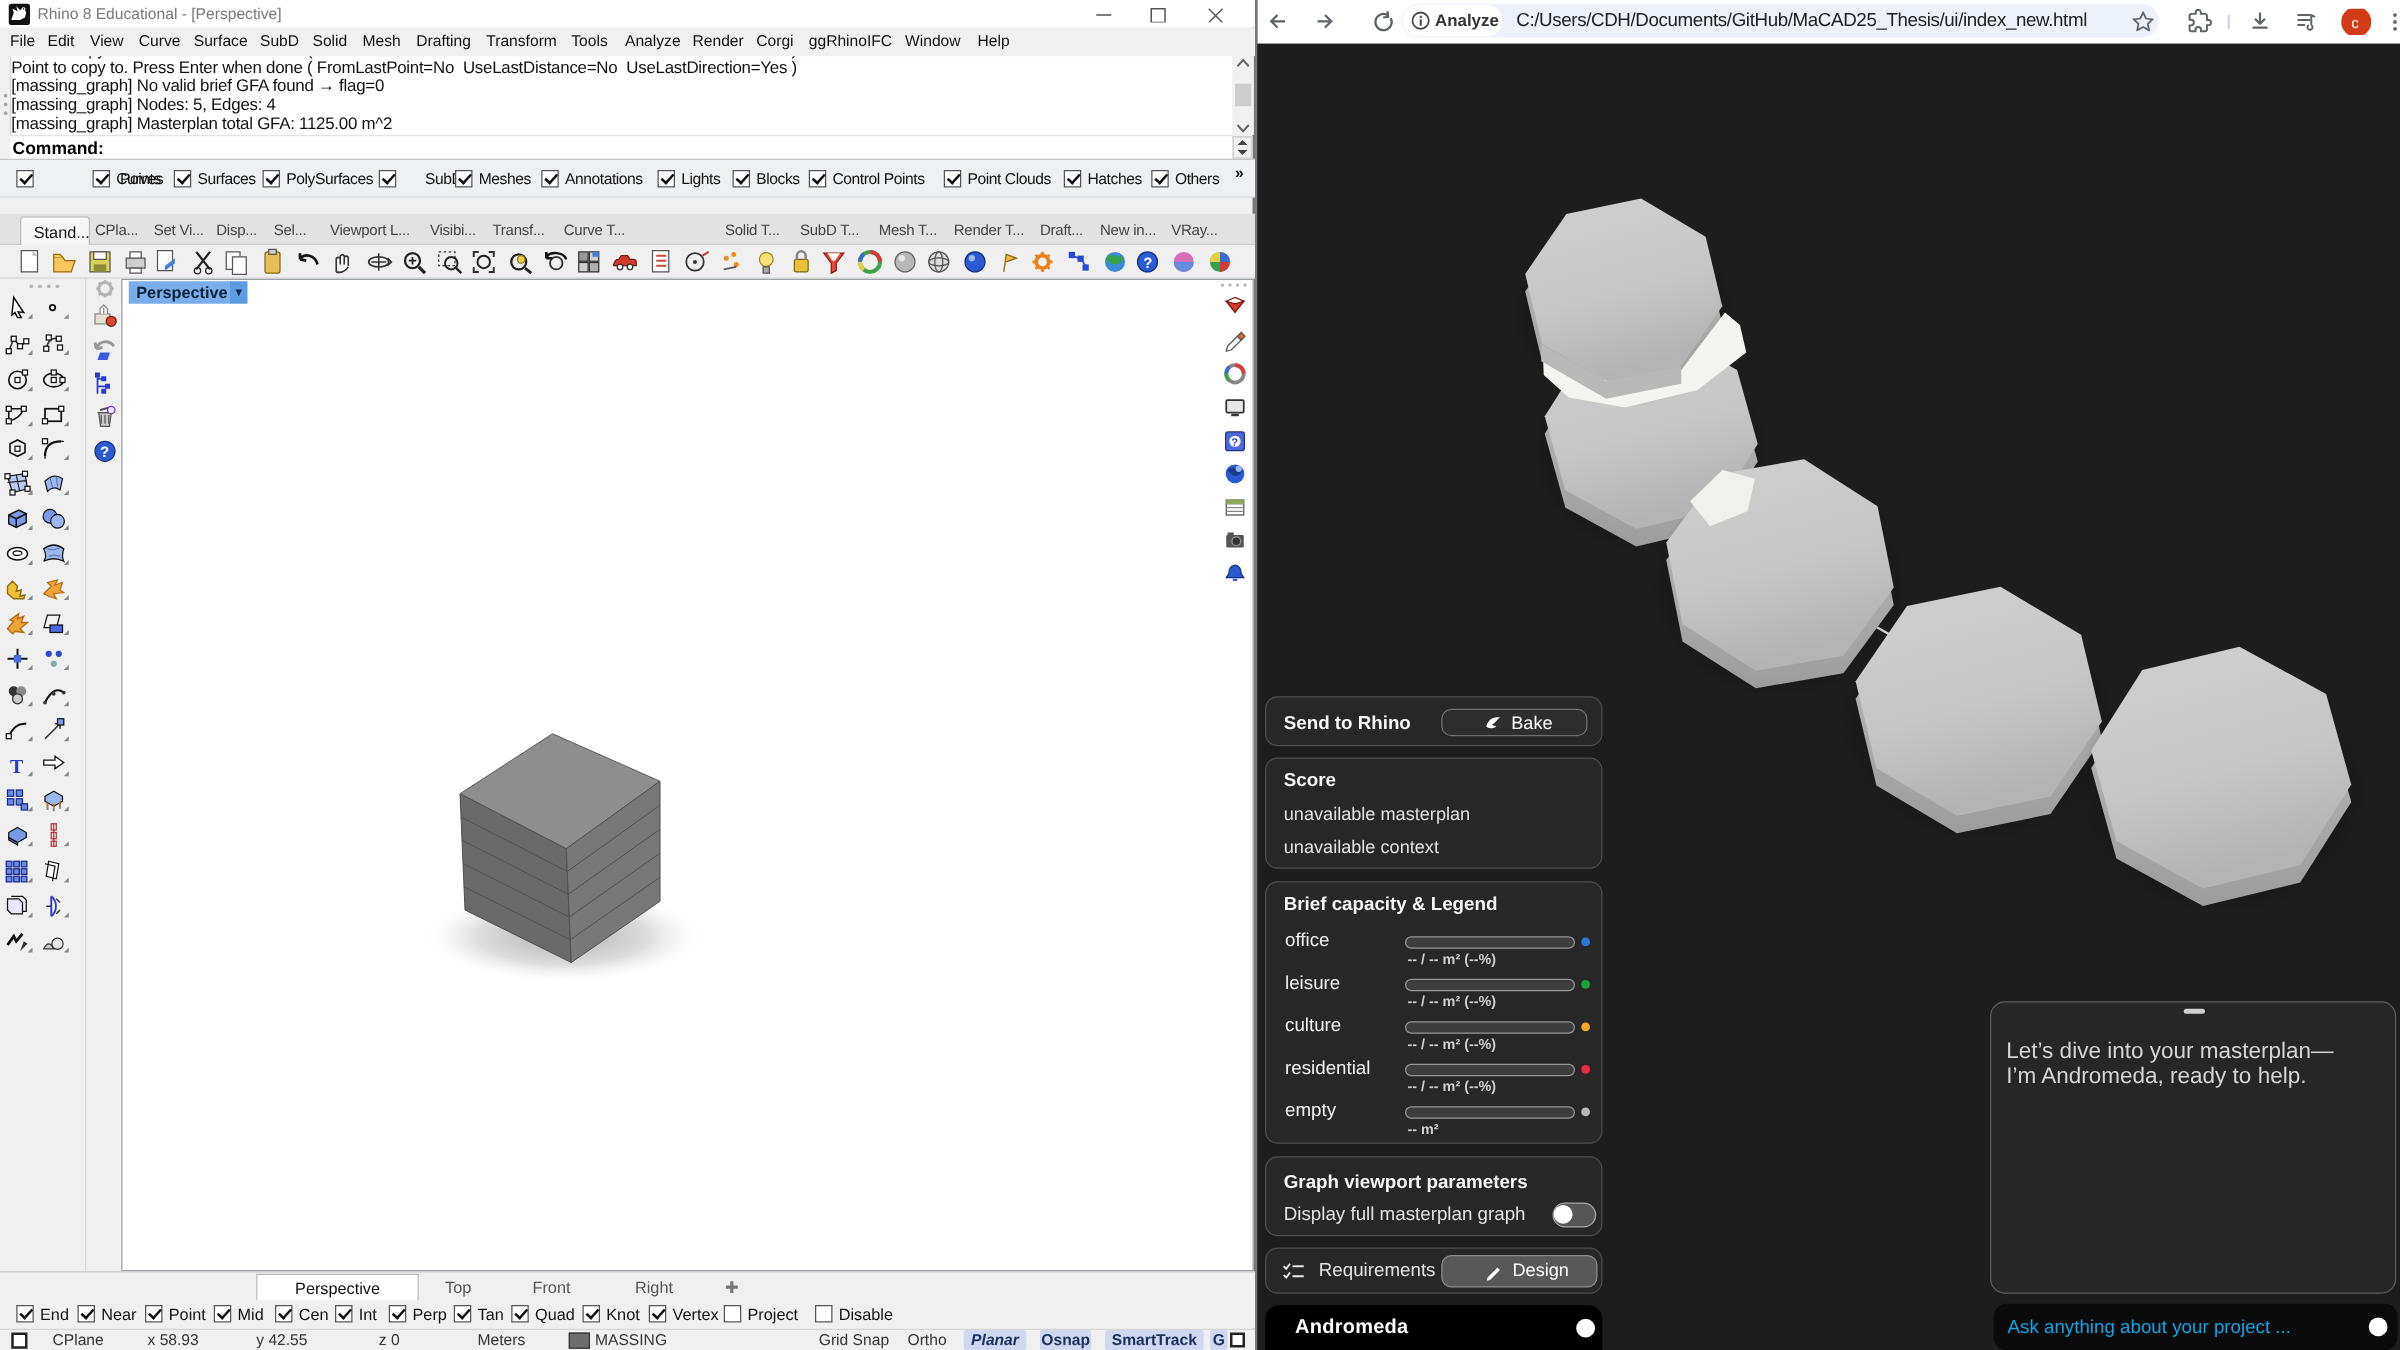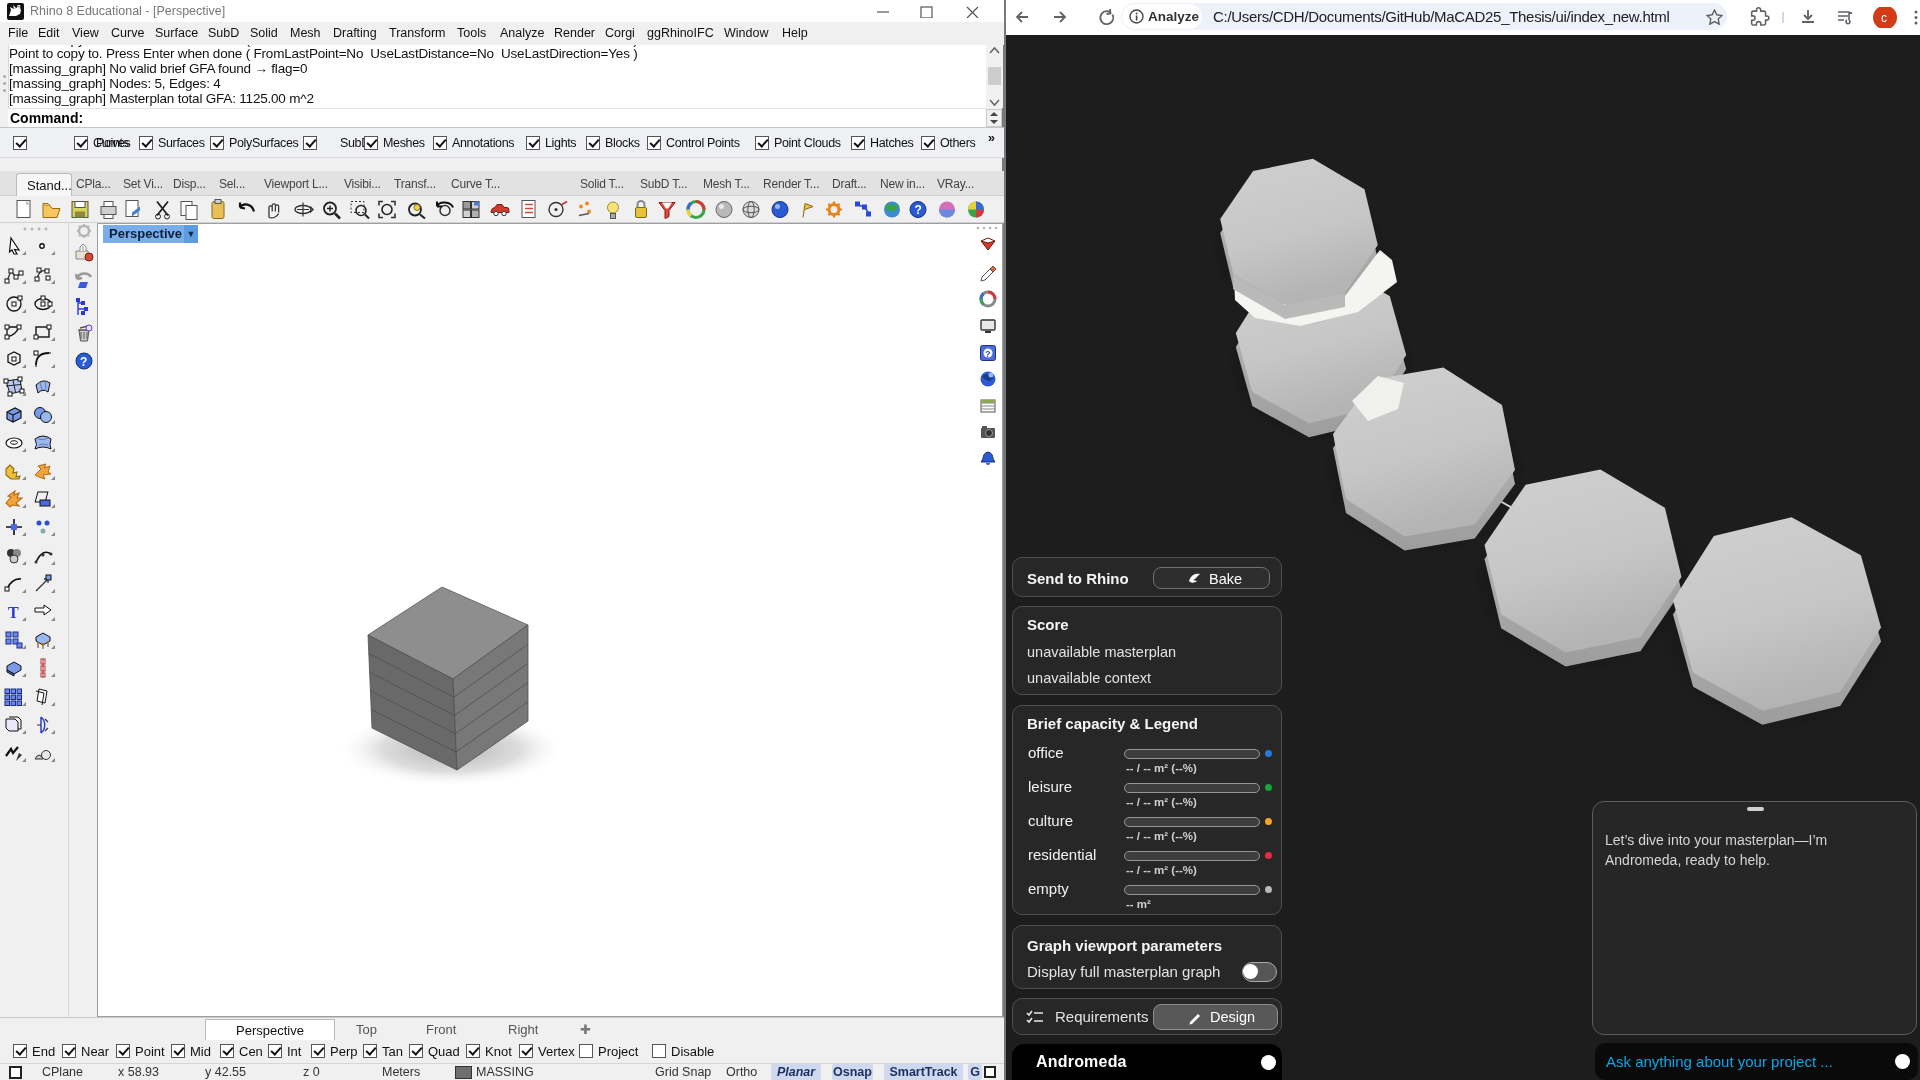--- a/index.html
+++ b/index.html
@@ -866,20 +866,20 @@
           </svg>
         <div class="abs" style="left:56px;top:4px;color:#fff;font-size:14.5px">Design</div>
       </div>
     </div>
     <div class="abs" style="left:6px;top:1009px;width:270px;height:36px;background:#000;border-radius:12px 12px 0 0">
       <div class="abs" style="left:24px;top:9px;font-weight:bold;font-size:16px;color:#fff;letter-spacing:0.2px">Andromeda</div>
       <div class="abs" style="left:249px;top:11px;width:15px;height:15px;background:#fff;border-radius:50%"></div>
     </div>
     <div id="chatpanel">
       <div class="abs" style="left:154px;top:5px;width:17px;height:4px;background:#cfcfcf;border-radius:2px"></div>
-      <div class="abs" style="left:12px;top:28px;width:280px;font-size:14px;color:#d5d5d5;line-height:20px">Let’s dive into your masterplan—I’m Andromeda, ready to help.</div>
+      <div class="abs" style="left:12px;top:28px;width:280px;font-size:18px;color:#d5d5d5;line-height:20px">Let’s dive into your masterplan—I’m Andromeda, ready to help.</div>
     </div>
     <div id="chatinput">
       <div class="abs" style="left:11px;top:10px;font-size:15px;color:#0ea5e9">Ask anything about your project ...</div>
       <div class="abs" style="left:300px;top:11px;width:15px;height:15px;background:#fff;border-radius:50%"></div>
     </div>
   </div>
 </div>
 
 </body></html>

